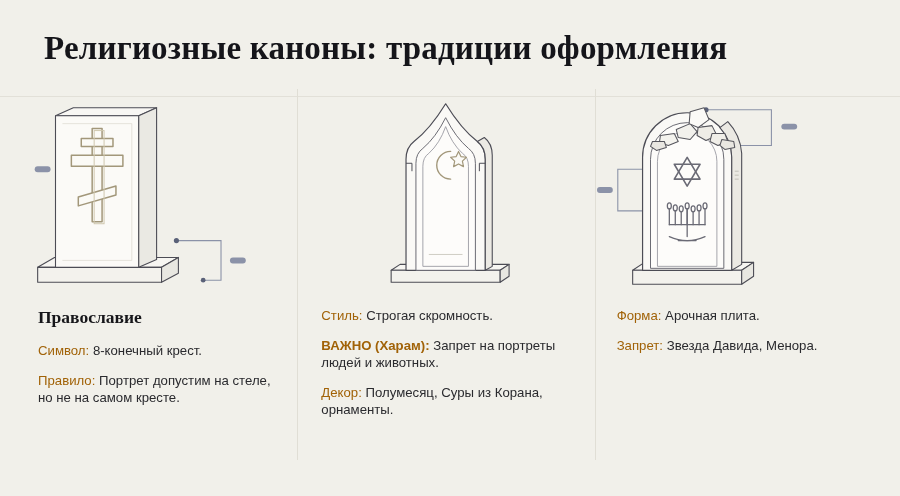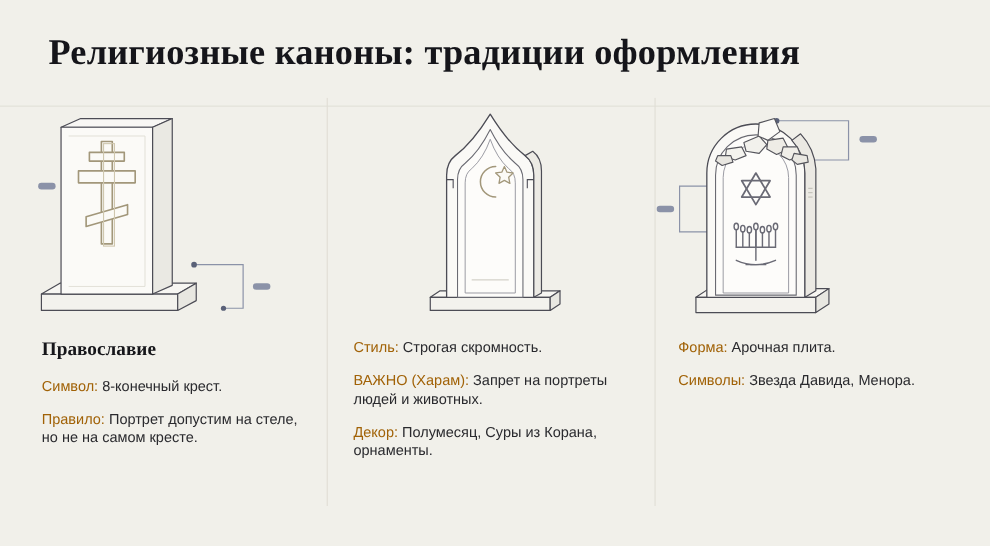--- a/index.html
+++ b/index.html
@@ -87,21 +87,21 @@
   }
   .fact {
     font-size: 13.2px;
     line-height: 17px;
     color: #2a2a2e;
     margin-bottom: 13px;
   }
   .fact .k {
     color: #a16207;
   }
-  .fact .k.strong { font-weight: 400; }
+  .fact .k.strong { font-weight: 700; }
 </style>
 </head>
 <body>
 
 <div class="page">
 
   <div class="header">
     <div class="header-title">Религиозные каноны: традиции оформления</div>
   </div>
   <div class="header-rule"></div>
@@ -295,20 +295,20 @@
         </svg>
       </div>
 
       <div class="text-block">
 
         <div class="fact">
           <span class="k">Форма:</span>
           <span>Арочная плита.</span>
         </div>
         <div class="fact">
-          <span class="k">Символы:</span>
+          <span class="k">Запрет:</span>
           <span>Звезда Давида, Менора.</span>
         </div>
       </div>
     </div>
 
   </div>
 </div>
 
 </body></html>

